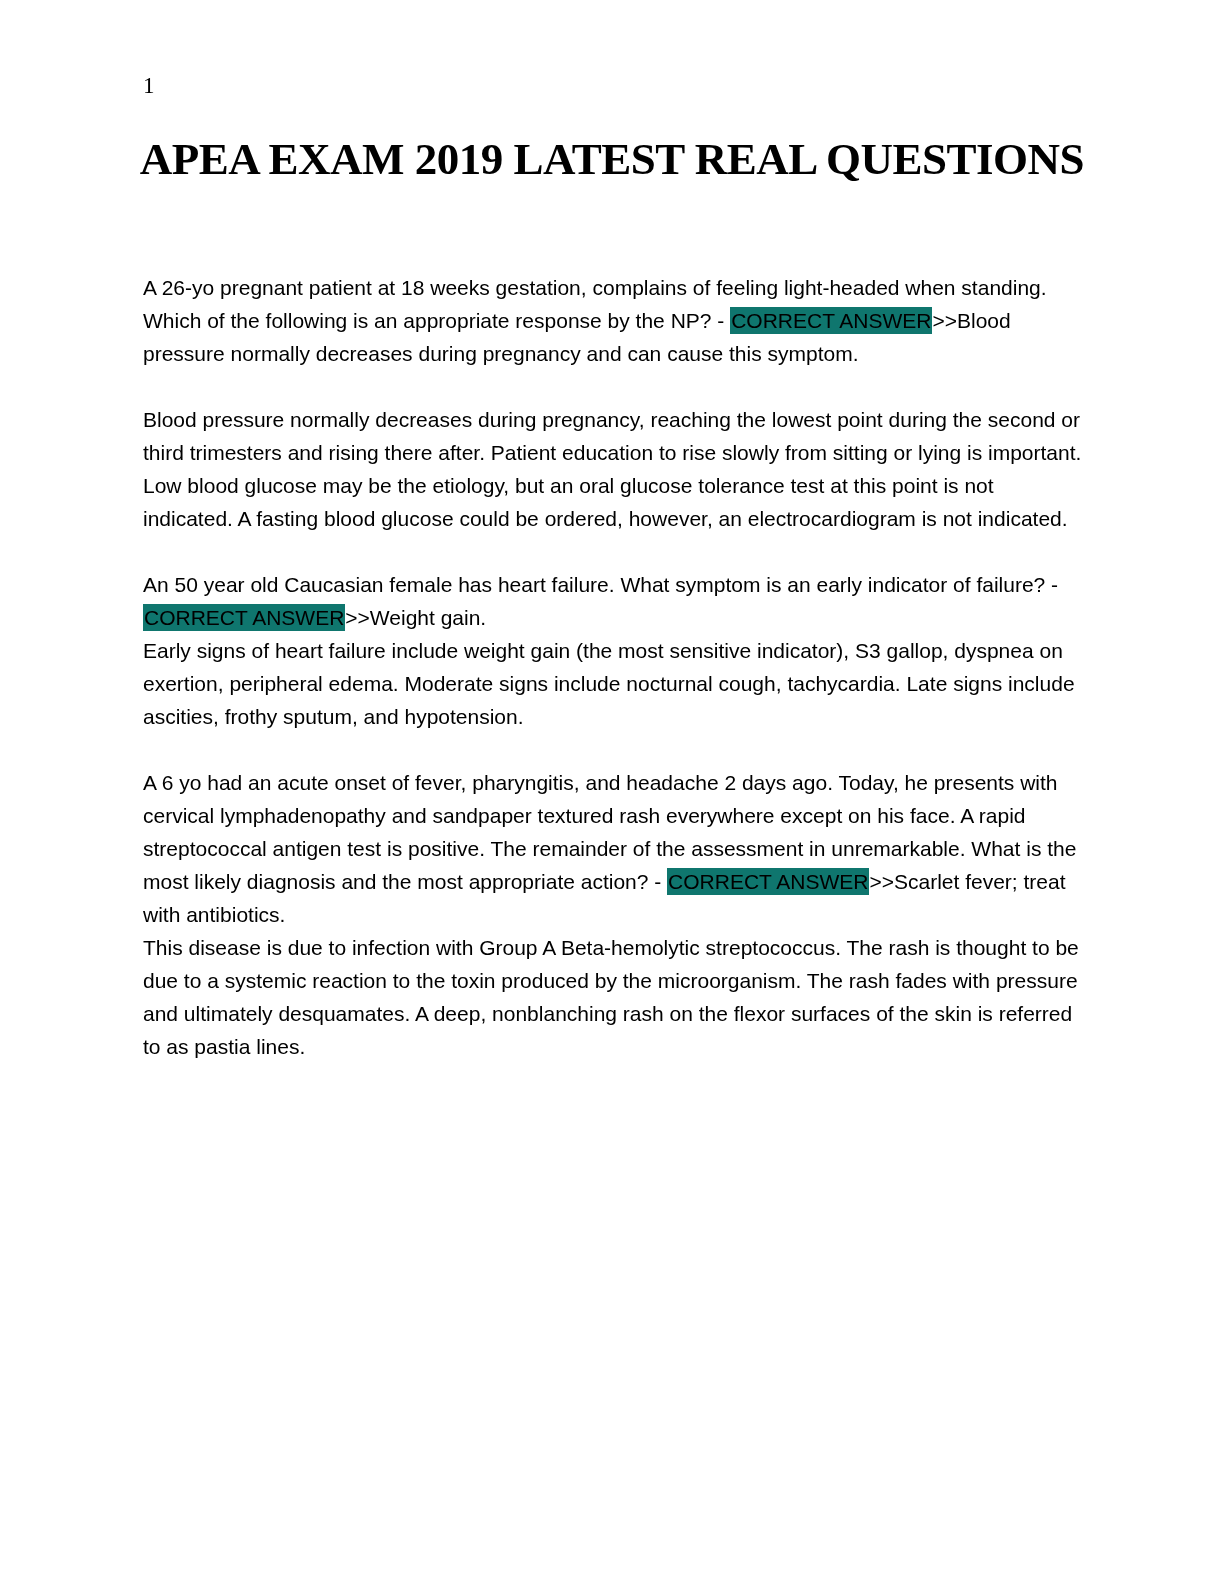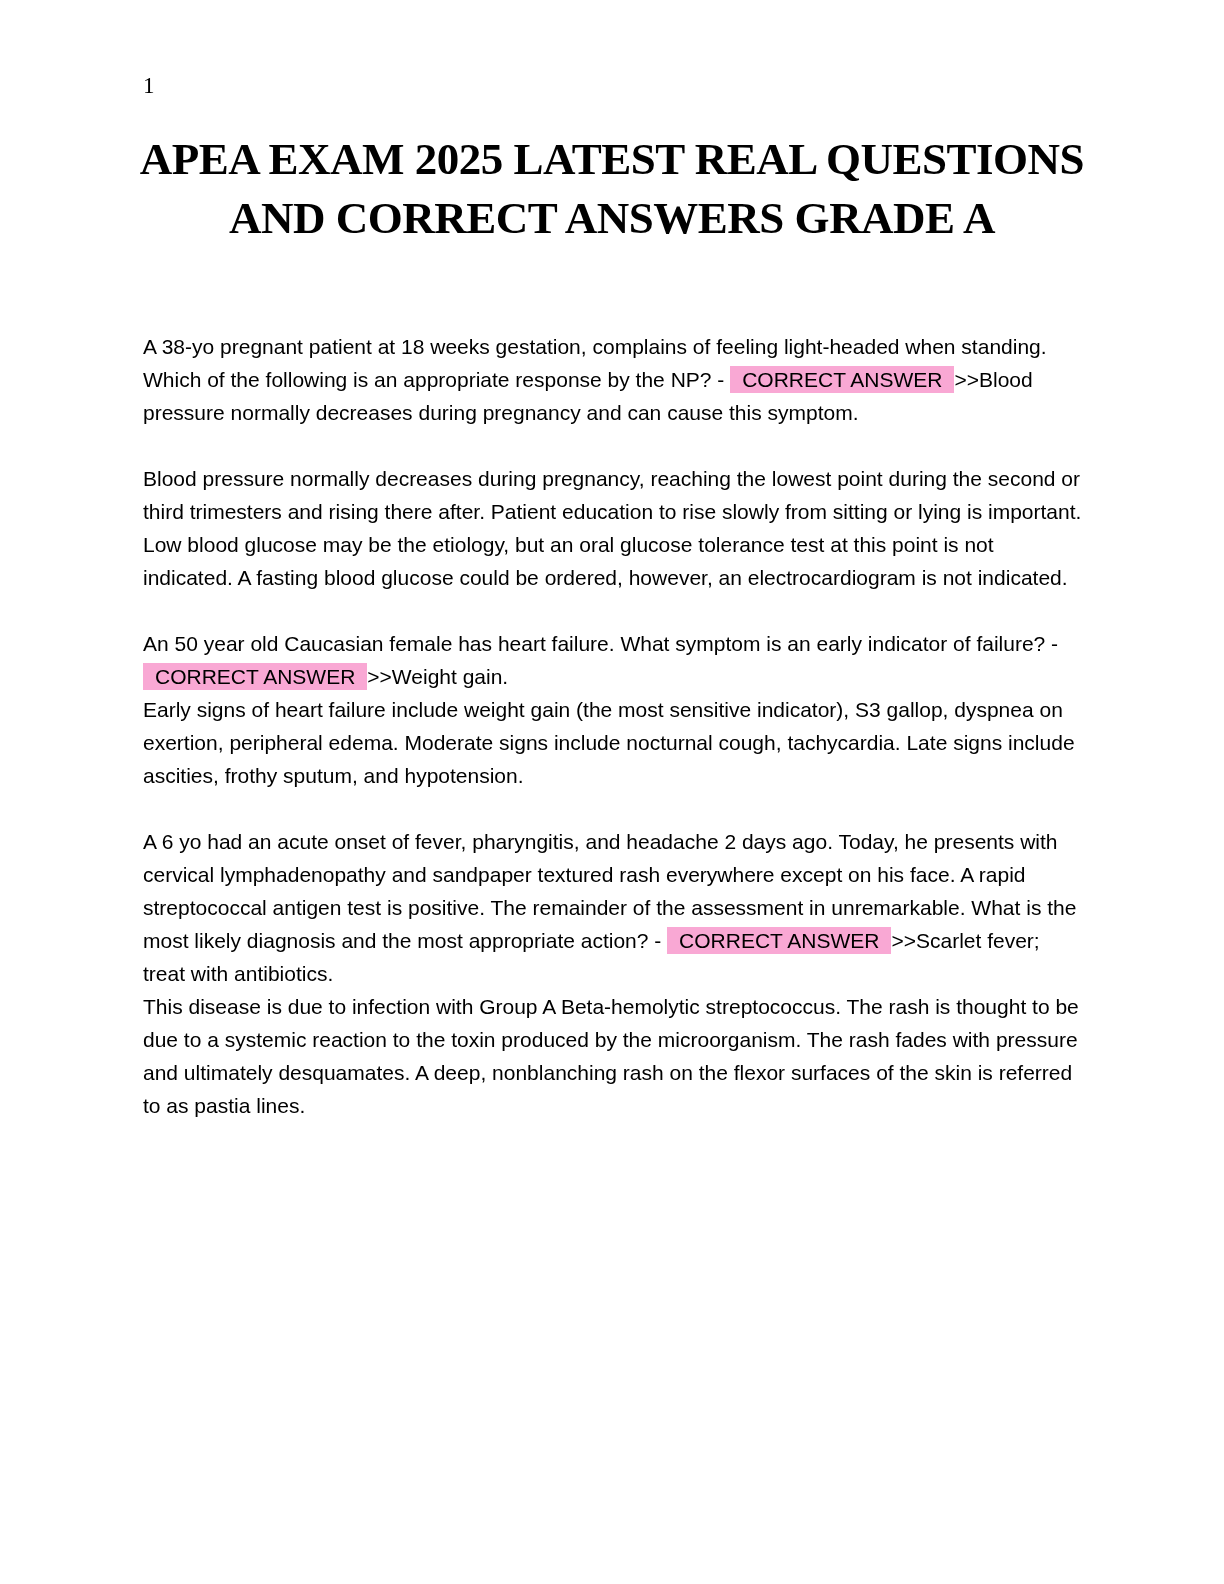--- a/index.html
+++ b/index.html
@@ -42,41 +42,40 @@
     line-height: 33px;
     color: #000000;
   }
   .block {
     margin: 0 0 33px 0;
   }
   .para {
     margin: 0;
   }
   .hl {
-    background: #f9a8d4;
+    background: #0f766e;
     color: #000000;
-    padding: 2px 12px;
+    padding: 2px 1px;
   }
 </style>
 </head>
 <body>
 
 <div class="page">
 
   <div class="page-num">1</div>
 
   <div class="doc-title">
-    <div>APEA EXAM 2025 LATEST REAL QUESTIONS</div>
-    <div>AND CORRECT ANSWERS GRADE A</div>
+    <div>APEA EXAM 2019 LATEST REAL QUESTIONS</div>
   </div>
 
   <div class="content">
 
     <div class="block">
-      <p class="para"><span>A 38-yo pregnant patient at 18 weeks gestation, complains of feeling light-headed when standing. Which of the following is an appropriate response by the NP? - </span><mark class="hl">CORRECT ANSWER</mark><span>&gt;&gt;Blood pressure normally decreases during pregnancy and can cause this symptom.</span></p>
+      <p class="para"><span>A 26-yo pregnant patient at 18 weeks gestation, complains of feeling light-headed when standing. Which of the following is an appropriate response by the NP? - </span><mark class="hl">CORRECT ANSWER</mark><span>&gt;&gt;Blood pressure normally decreases during pregnancy and can cause this symptom.</span></p>
     </div>
 
     <div class="block">
       <p class="para">Blood pressure normally decreases during pregnancy, reaching the lowest point during the second or third trimesters and rising there after. Patient education to rise slowly from sitting or lying is important. Low blood glucose may be the etiology, but an oral glucose tolerance test at this point is not indicated. A fasting blood glucose could be ordered, however, an electrocardiogram is not indicated.</p>
     </div>
 
     <div class="block">
       <p class="para"><span>An 50 year old Caucasian female has heart failure. What symptom is an early indicator of failure? - </span><mark class="hl">CORRECT ANSWER</mark><span>&gt;&gt;Weight gain.</span></p>
       <p class="para">Early signs of heart failure include weight gain (the most sensitive indicator), S3 gallop, dyspnea on exertion, peripheral edema. Moderate signs include nocturnal cough, tachycardia. Late signs include ascities, frothy sputum, and hypotension.</p>
     </div>

